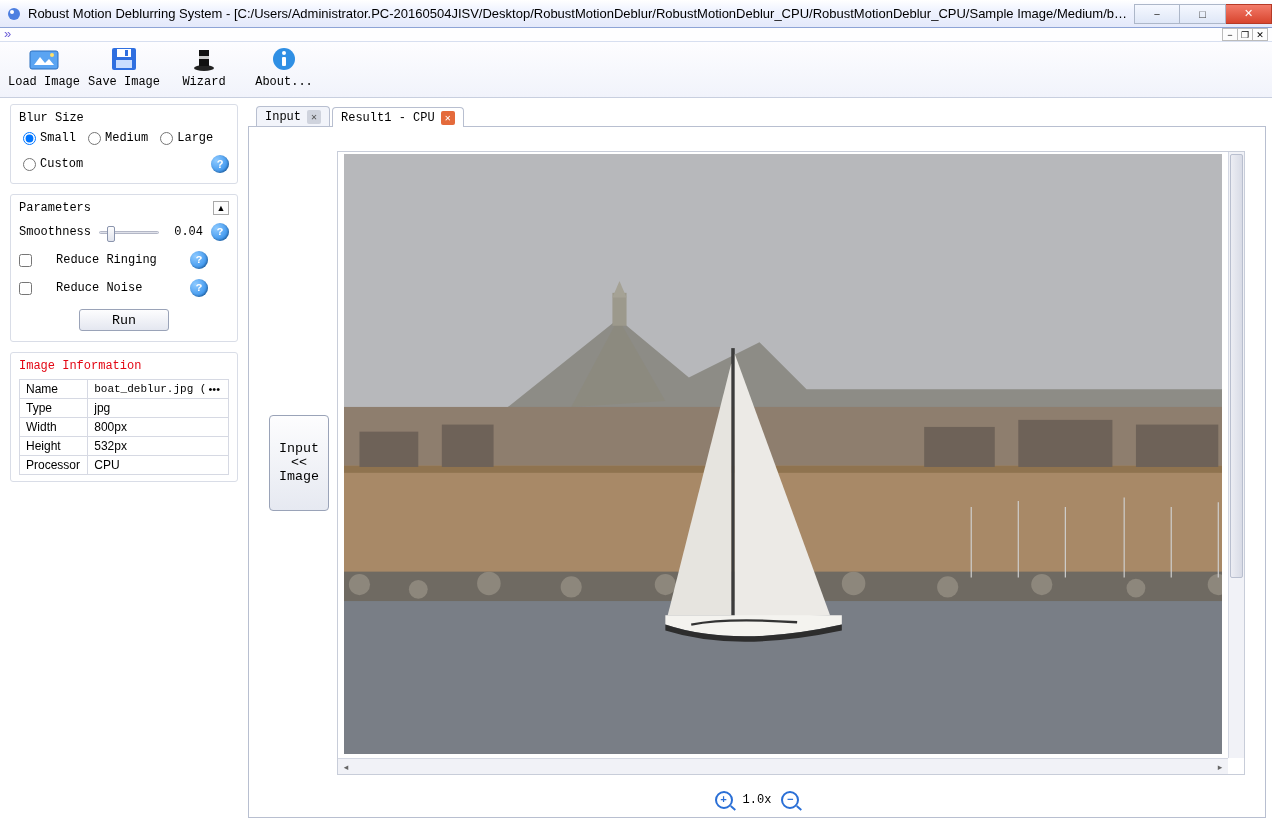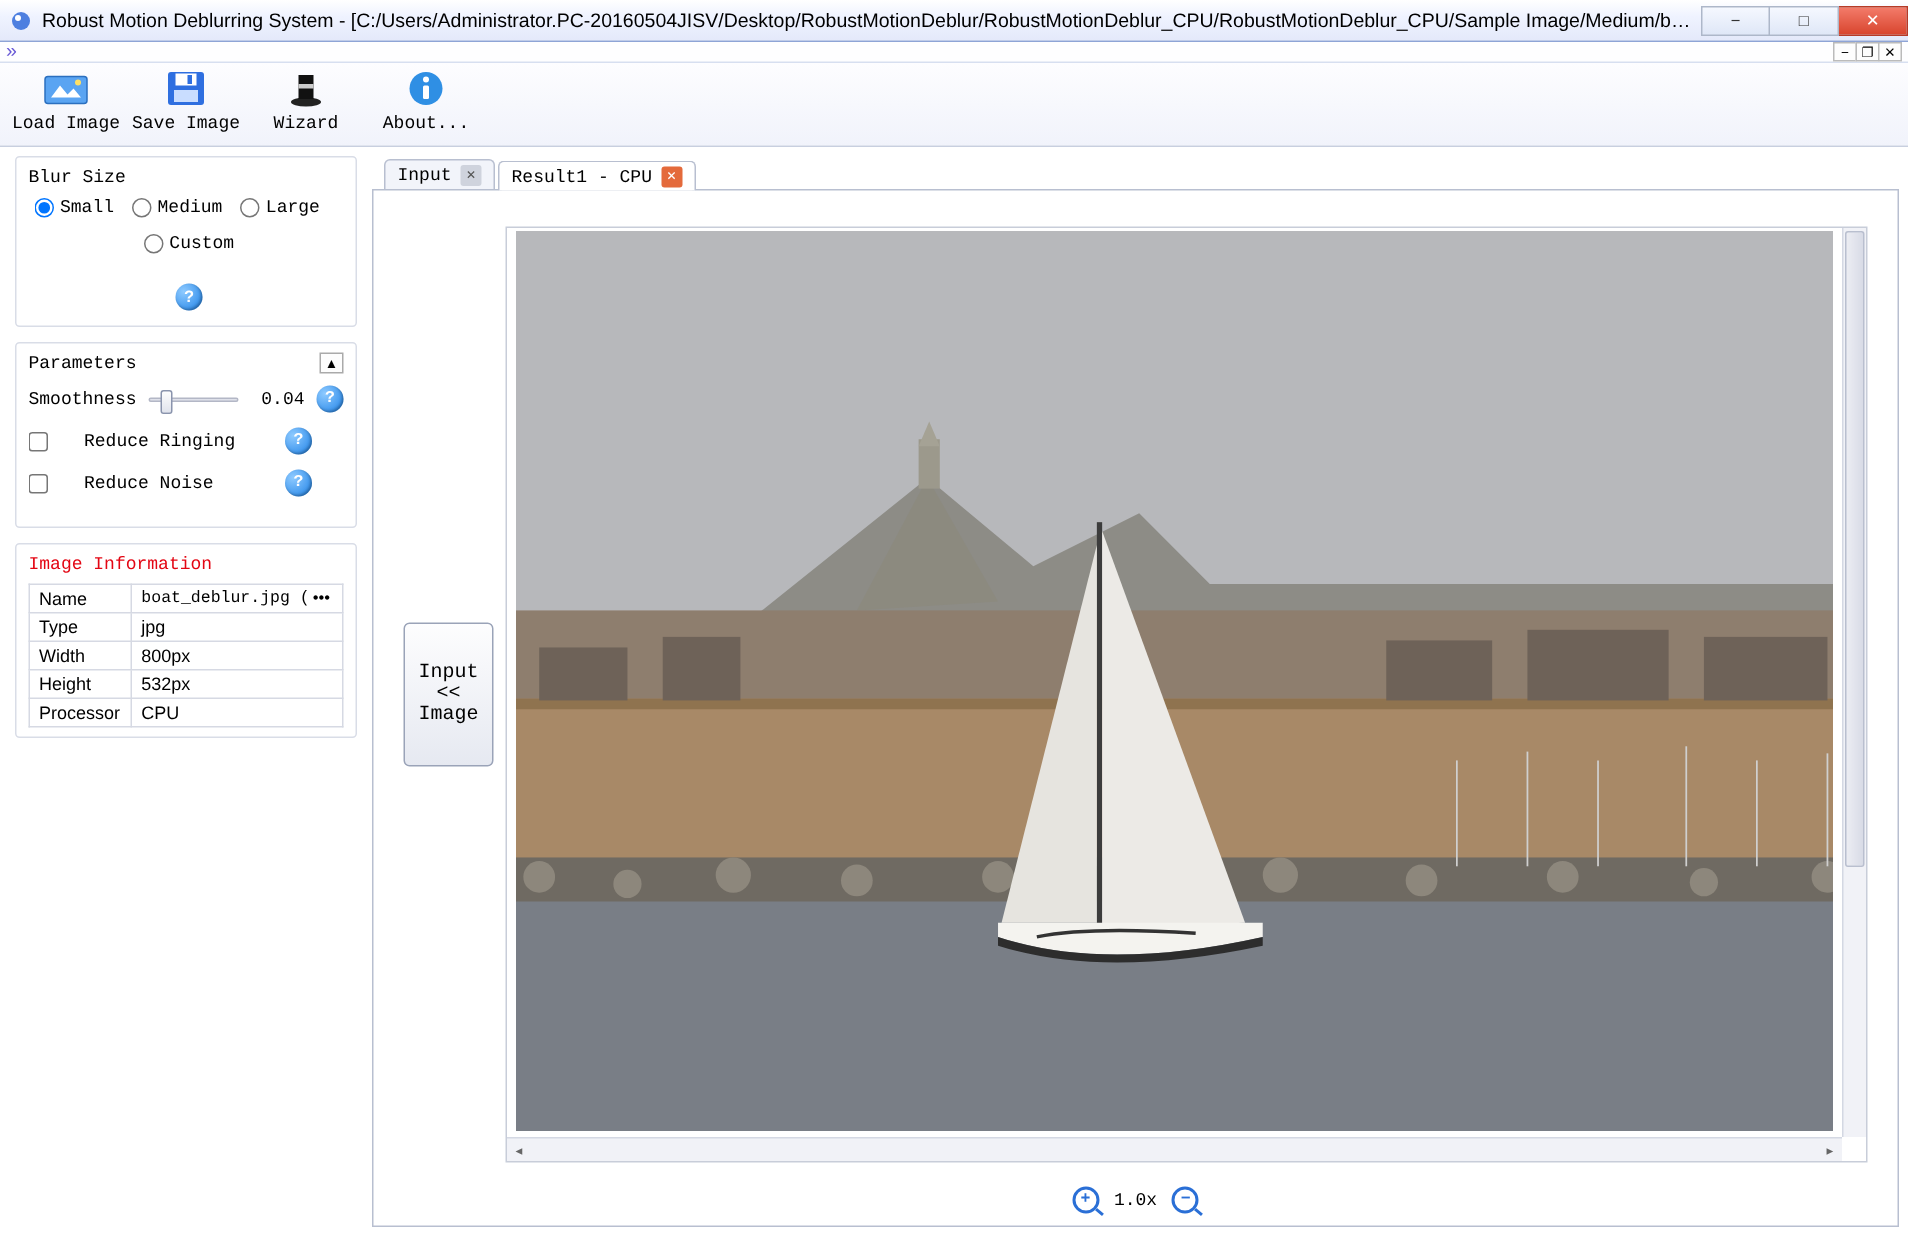--- a/index.html
+++ b/index.html
@@ -106,21 +106,21 @@
     width:16px;height:14px;border:1px solid #aaa;background:#fdfdfd;
     display:flex;align-items:center;justify-content:center;font-size:9px;
     cursor:pointer;
   }
   .radio-row {
     display:flex; gap:12px; margin: 6px 0 10px 4px;
     font-family: "Courier New", monospace;
   }
   .radio-item { display:flex; align-items:center; gap:4px; }
   input[type=radio], input[type=checkbox] { margin:0; }
-  .row2 { display:flex; align-items:center; gap:10px; margin-left:4px;flex-direction:column; }
+  .row2 { display:flex; align-items:center; gap:10px; margin-left:4px; }
   .help-icon {
     width:18px;height:18px;border-radius:50%;
     background: radial-gradient(circle at 30% 30%, #8ecaff, #1a7fe6);
     color:#fff;font-weight:bold;font-size:11px;
     display:flex;align-items:center;justify-content:center;
     box-shadow: inset -1px -1px 2px rgba(0,0,0,.3);
   }
   .param-row {
     display:flex;align-items:center;gap:8px;
     font-family:"Courier New",monospace;
@@ -390,20 +390,23 @@
       </div>
       <div class="cb-row">
         <input type="checkbox" style="">
         <span class="cb-label">Reduce Ringing</span>
         <span class="help-icon">?</span>
       </div>
       <div class="cb-row">
         <input type="checkbox" style="">
         <span class="cb-label">Reduce Noise</span>
         <span class="help-icon">?</span>
+      </div>
+      <div class="run-wrap">
+        <button class="run-btn">Run</button>
       </div>
     </div>
 
     <div class="group" style="padding-bottom:6px">
       <div class="group-hdr">
         <span class="group-title red">Image Information</span>
       </div>
       <table class="info-table">
         <tbody>
             <tr>

